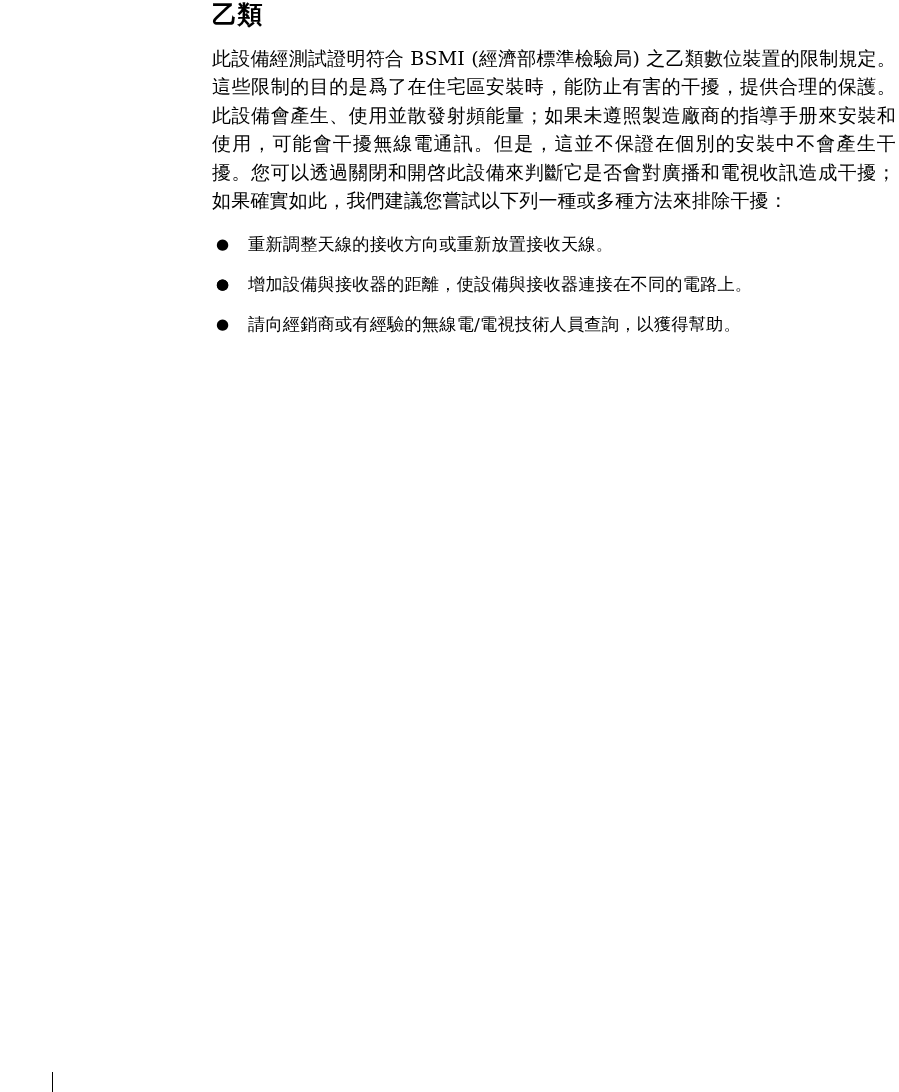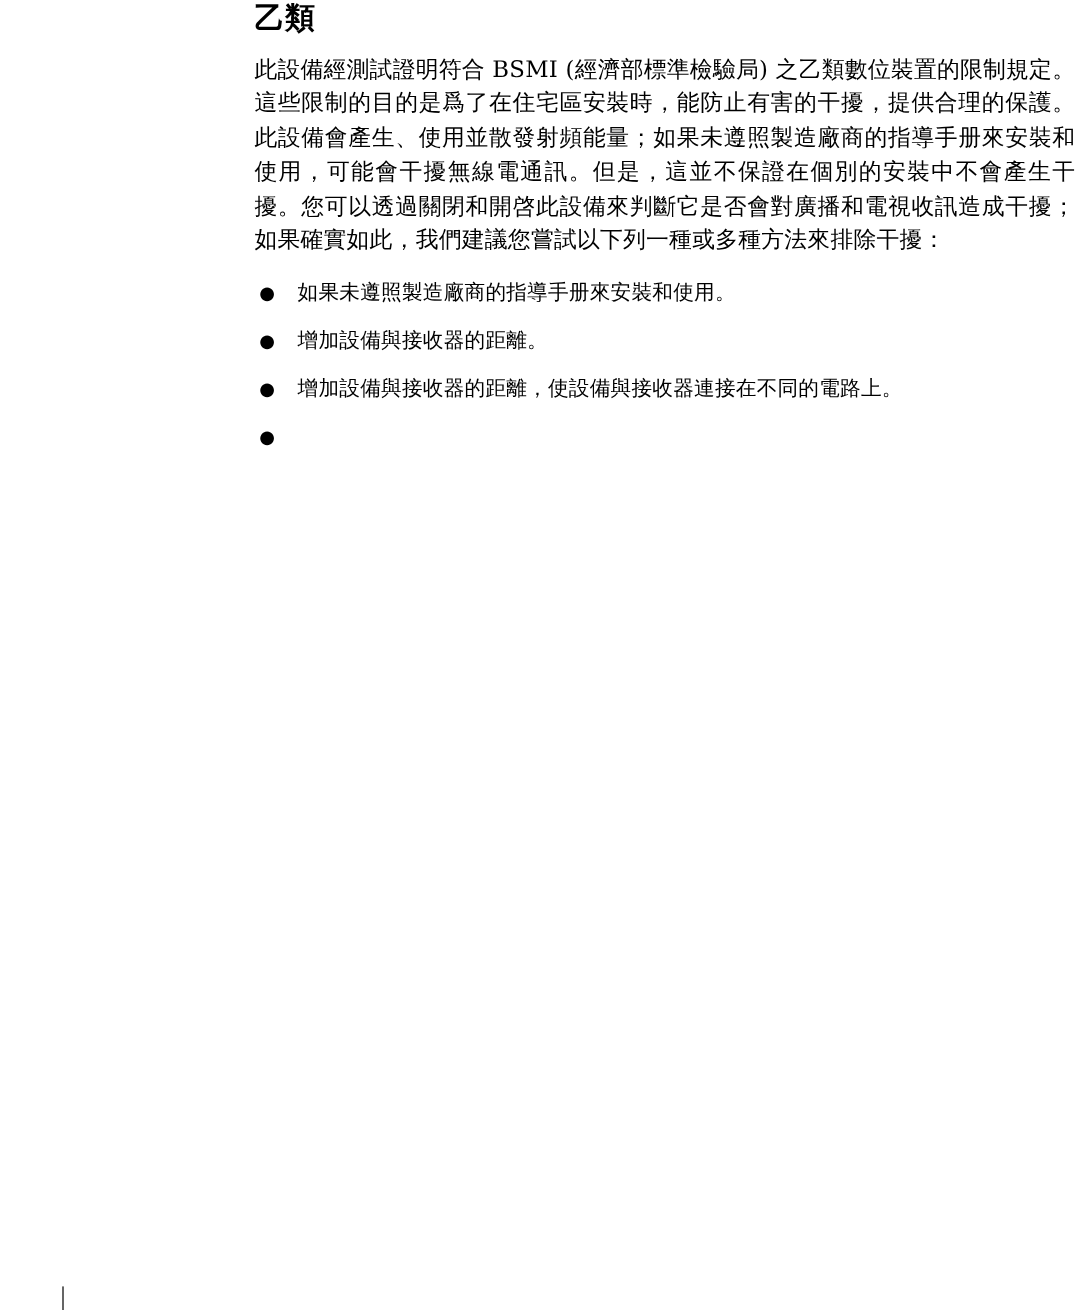--- a/index.html
+++ b/index.html
@@ -89,31 +89,31 @@
 <div class="page">
   <div class="content">
 
     <h1 class="doc-title">乙類</h1>
 
     <p class="body-para">此設備經測試證明符合 BSMI (經濟部標準檢驗局) 之乙類數位裝置的限制規定。這些限制的目的是爲了在住宅區安裝時，能防止有害的干擾，提供合理的保護。此設備會產生、使用並散發射頻能量；如果未遵照製造廠商的指導手册來安裝和使用，可能會干擾無線電通訊。但是，這並不保證在個別的安裝中不會產生干擾。您可以透過關閉和開啓此設備來判斷它是否會對廣播和電視收訊造成干擾；如果確實如此，我們建議您嘗試以下列一種或多種方法來排除干擾：</p>
 
     <ul class="bullet-list">
       <li class="bullet-item">
         <span class="bullet-marker">●</span>
-        <span>如果未遵照製造廠商的指導手册來安裝和使用。</span>
+        <span>重新調整天線的接收方向或重新放置接收天線。</span>
       </li>
       <li class="bullet-item">
         <span class="bullet-marker">●</span>
-        <span>增加設備與接收器的距離。</span>
       </li>
       <li class="bullet-item">
         <span class="bullet-marker">●</span>
         <span>增加設備與接收器的距離，使設備與接收器連接在不同的電路上。</span>
       </li>
       <li class="bullet-item">
         <span class="bullet-marker">●</span>
+        <span>請向經銷商或有經驗的無線電/電視技術人員查詢，以獲得幫助。</span>
       </li>
     </ul>
 
   </div>
 
   <div class="edge-mark"></div>
 </div>
 
 </body></html>

